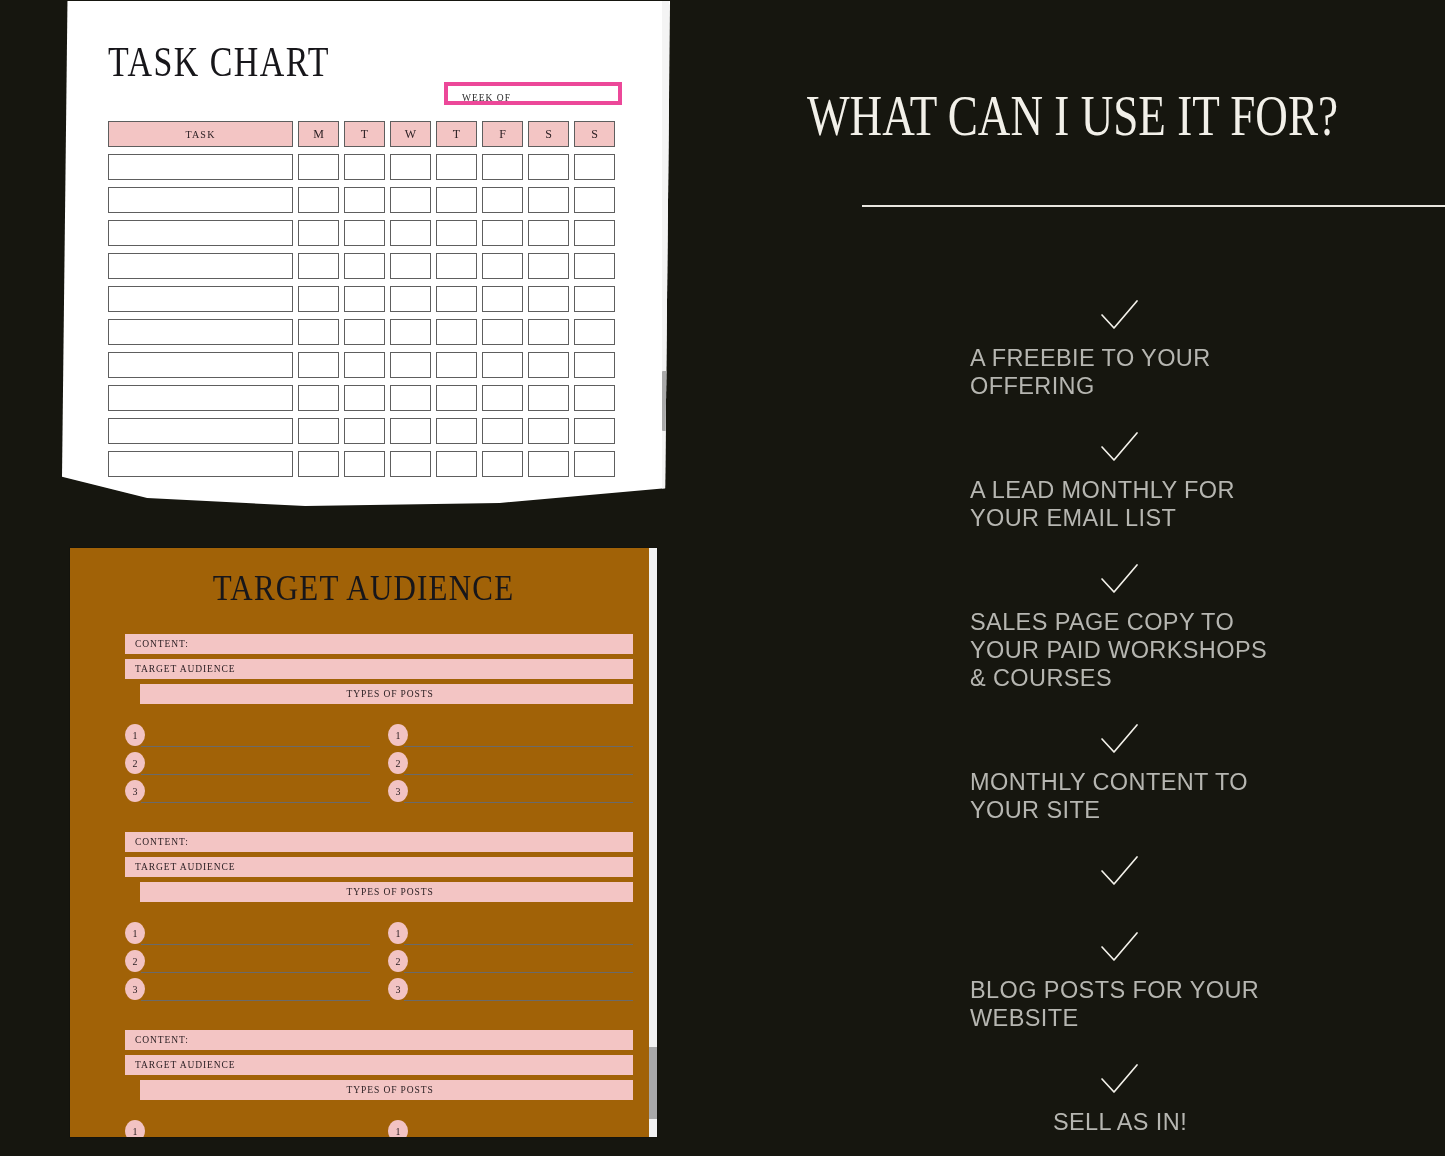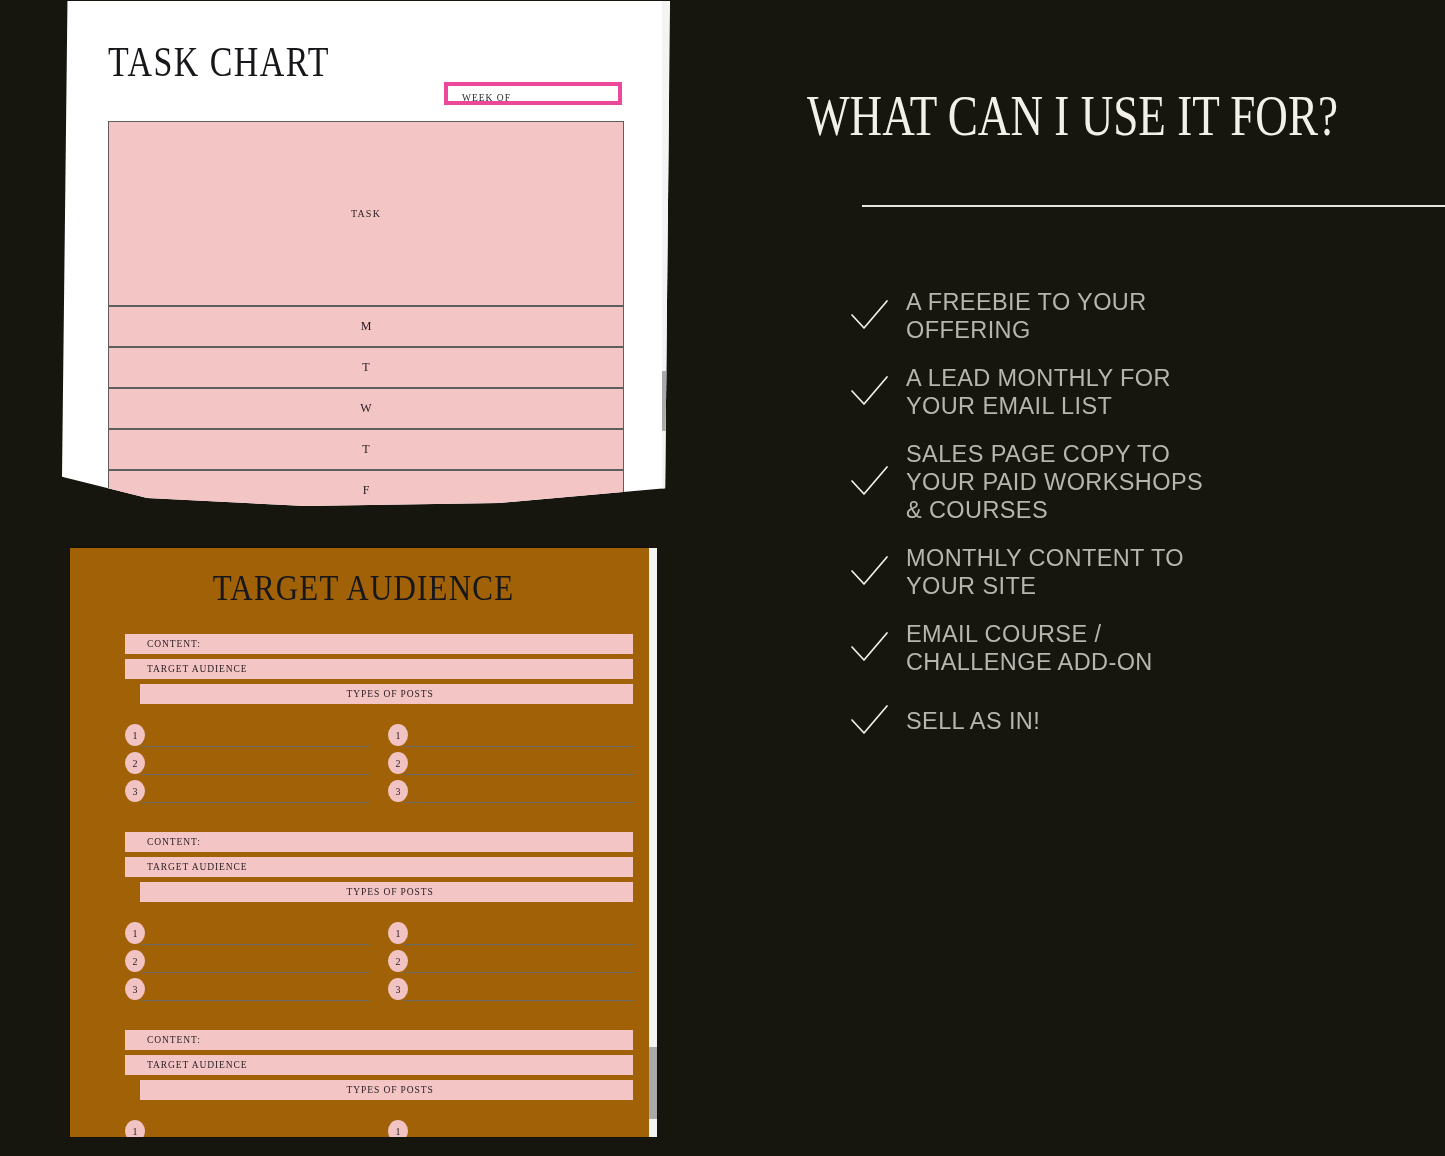--- a/index.html
+++ b/index.html
@@ -75,22 +75,22 @@
     transform-origin: left top;
   }
   .tc-grid {
     position: absolute;
     left: 46px;
     top: 120px;
     width: 516px;
   }
   .tc-row {
     display: flex;
+    gap: 5px;
     margin-bottom: 7px;
-    flex-direction: column;
   }
   .tc-cell-task {
     flex: 0 0 185px;
     height: 26px;
     border: 1px solid #5e5e5e;
     box-sizing: border-box;
     background: #fff;
   }
   .tc-cell-day {
     flex: 0 0 41px;
@@ -162,21 +162,21 @@
     height: 20px;
     margin-bottom: 5px;
     display: flex;
     align-items: center;
     font-family: "Liberation Serif", serif;
     font-size: 9.5px;
     letter-spacing: 0.9px;
     color: #2c2024;
     box-sizing: border-box;
   }
-  .bar.left-pad { padding-left: 22px; }
+  .bar.left-pad { padding-left: 10px; }
   .bar.center { justify-content: center; }
   .bar-row1 { width: 100%; }
   .bar-row2 { width: 100%; }
   .bar-row3 { width: 97%; margin-left: 3%; padding-left: 7px; }
   .ta-lines {
     display: flex;
     gap: 0;
     margin-top: 20px;
   }
   .ta-lines-col {
@@ -263,20 +263,21 @@
     position: absolute;
     left: 150px;
     top: 288px;
     width: 540px;
   }
   .rp-item {
     display: flex;
     align-items: center;
     margin-bottom: 20px;
     min-height: 50px;
+    flex-direction: column;
   }
   .rp-check {
     flex: 0 0 56px;
     display: flex;
     align-items: center;
     justify-content: flex-start;
     color: #f2f0e9;
   }
   .rp-check svg { display: block; }
   .rp-label {
@@ -554,21 +555,28 @@
           </svg>
         </div>
         <div class="rp-label">MONTHLY CONTENT TO YOUR SITE</div>
       </div>
       <div class="rp-item">
         <div class="rp-check">
           <svg width="40" height="36" viewBox="0 0 40 36" aria-hidden="true">
             <path d="M2 17 L14 30 L37 3" fill="none" stroke="currentColor" stroke-width="1.7" stroke-linecap="round" stroke-linejoin="round"></path>
           </svg>
         </div>
-        <div class="rp-label">EMAIL COURSE / CHALLENGE ADD-ON</div>
+      </div>
+      <div class="rp-item">
+        <div class="rp-check">
+          <svg width="40" height="36" viewBox="0 0 40 36" aria-hidden="true">
+            <path d="M2 17 L14 30 L37 3" fill="none" stroke="currentColor" stroke-width="1.7" stroke-linecap="round" stroke-linejoin="round"></path>
+          </svg>
+        </div>
+        <div class="rp-label">BLOG POSTS FOR YOUR WEBSITE</div>
       </div>
       <div class="rp-item">
         <div class="rp-check">
           <svg width="40" height="36" viewBox="0 0 40 36" aria-hidden="true">
             <path d="M2 17 L14 30 L37 3" fill="none" stroke="currentColor" stroke-width="1.7" stroke-linecap="round" stroke-linejoin="round"></path>
           </svg>
         </div>
         <div class="rp-label">SELL AS IN!</div>
       </div>
     </div>

